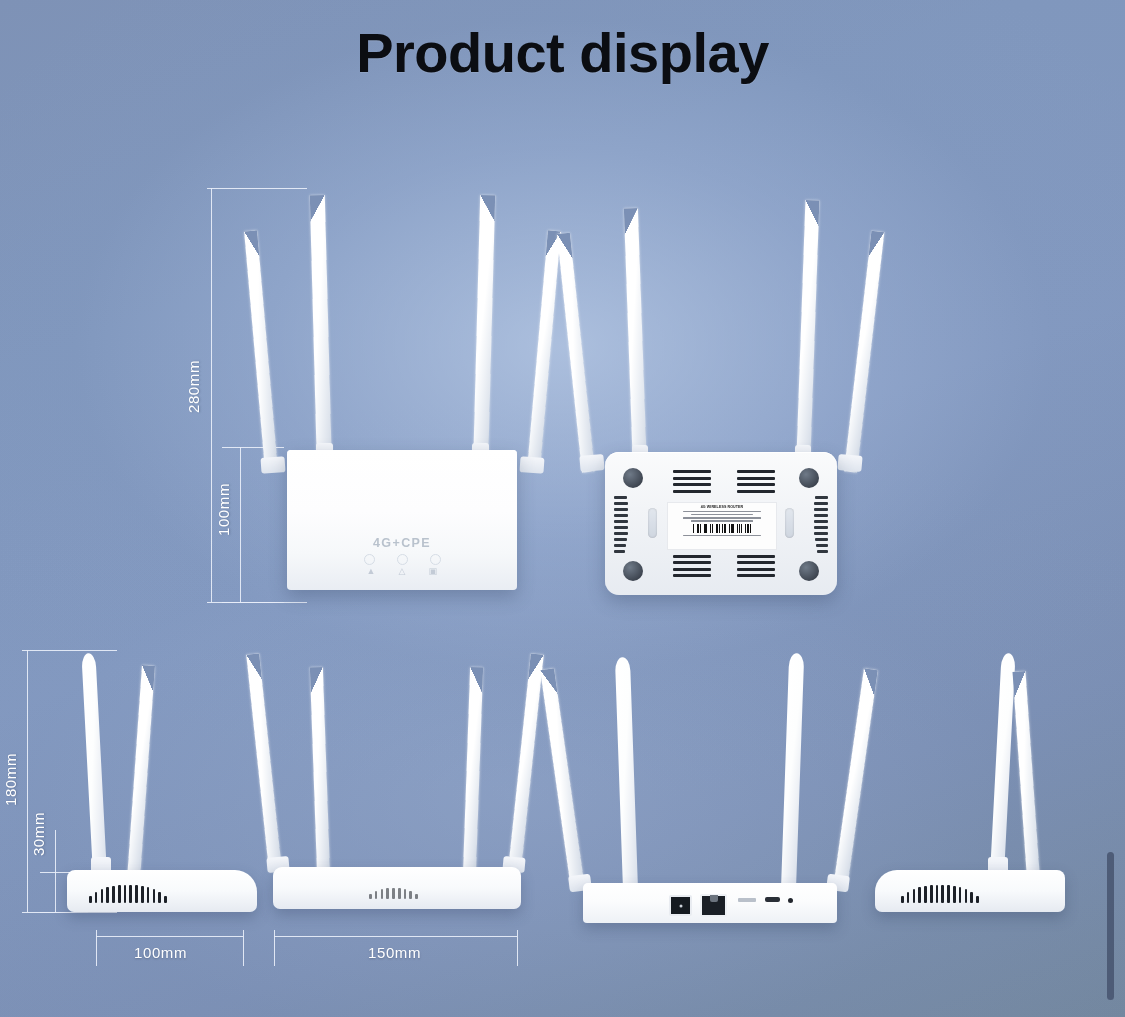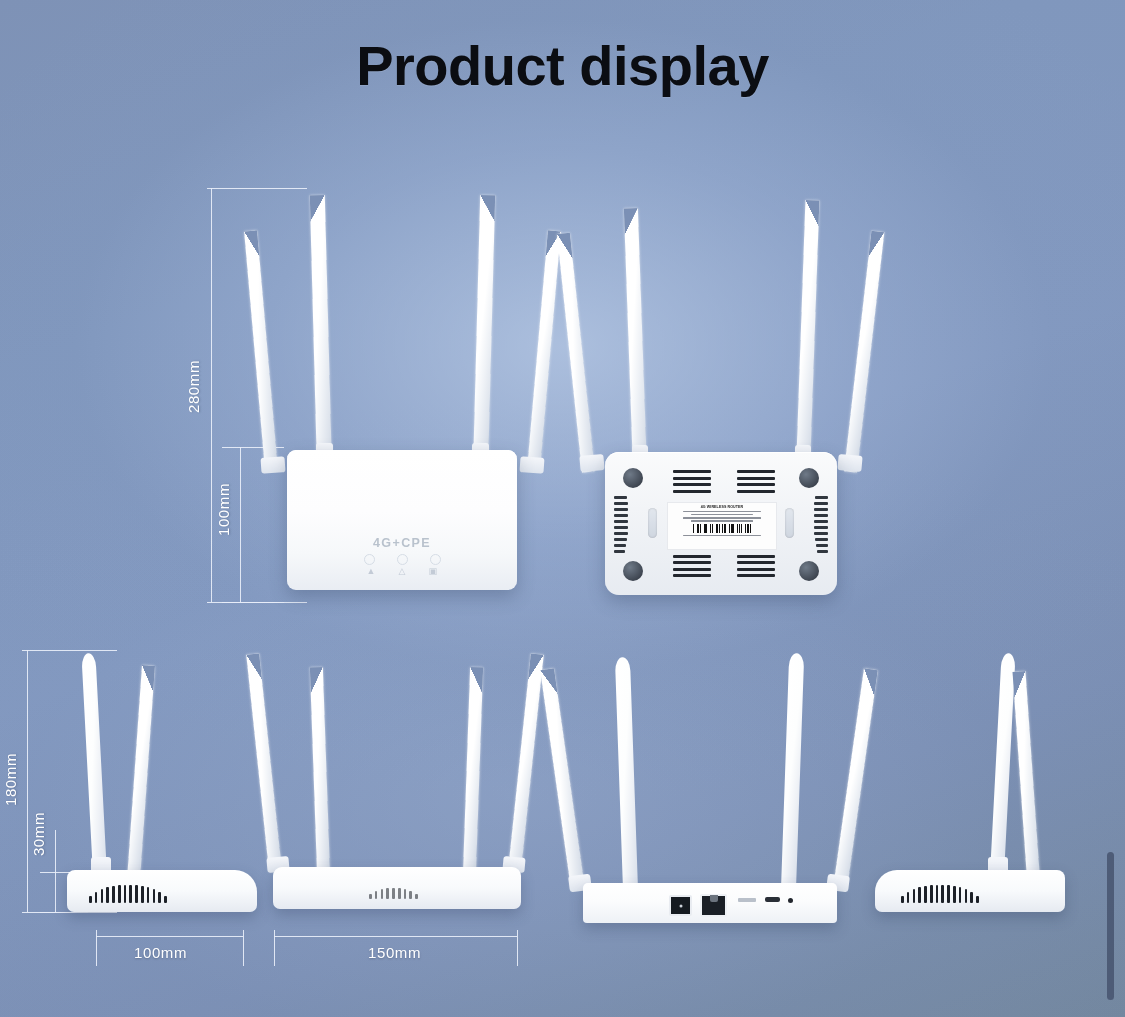--- a/index.html
+++ b/index.html
@@ -16,21 +16,21 @@
       radial-gradient(ellipse 70% 40% at 46% 78%, rgba(168,188,222,0.30) 0%, rgba(140,165,205,0.05) 62%, rgba(0,0,0,0) 100%),
       linear-gradient(160deg,#7e92b6 0%, #8097bd 26%, #8298bf 50%, #7b8fb4 76%, #73879f 100%);
     overflow:hidden;
   }
 
   
   .hdr{position:absolute;left:0;right:0;top:0;text-align:center;}
   .title{
     font-size:56px;font-weight:bold;color:#0b0d12;
     letter-spacing:-0.5px;line-height:1;
-    margin:16px;padding-top:22px;
+    margin:3px;padding-top:22px;
     text-shadow:0 1px 0 rgba(255,255,255,0.10);
   }
   .subtitle{
     font-size:20.5px;color:#121722;font-weight:400;
     margin:0;padding-top:22px;letter-spacing:0.1px;
   }
   .dline-v{position:absolute;width:1px;background:#e8eef8;opacity:.92;}
   .dline-h{position:absolute;height:1px;background:#e8eef8;opacity:.92;}
   .tick-h{position:absolute;height:1px;background:#e8eef8;opacity:.92;}
   .tick-v{position:absolute;width:1px;background:#e8eef8;opacity:.92;}
@@ -64,21 +64,21 @@
   }
   .hinge{
     position:absolute;background:linear-gradient(180deg,#f4f6fa,#dfe5ee);
     border-radius:3px;
   }
 
   .body-top{
     position:absolute;
     background:
       linear-gradient(180deg,#ffffff 0%,#fdfdfe 44%,#f6f8fa 74%,#e9edf3 100%);
-    border-radius:9px;
+    border-radius:4px;
     box-shadow:0 7px 18px rgba(45,62,92,.30), inset 0 1px 0 #fff;
   }
   .brand{
     position:absolute;left:0;right:0;text-align:center;
     font-size:12.5px;letter-spacing:1.4px;color:#b9c2cd;font-weight:bold;
   }
   .leds{position:absolute;left:0;right:0;display:flex;justify-content:center;gap:22px;}
   .led{width:9px;height:9px;border-radius:50%;border:1px solid #d6dde6;}
   .ledicons{position:absolute;left:0;right:0;display:flex;justify-content:center;gap:22px;
     font-size:9px;color:#c3cbd6;line-height:9px;}

